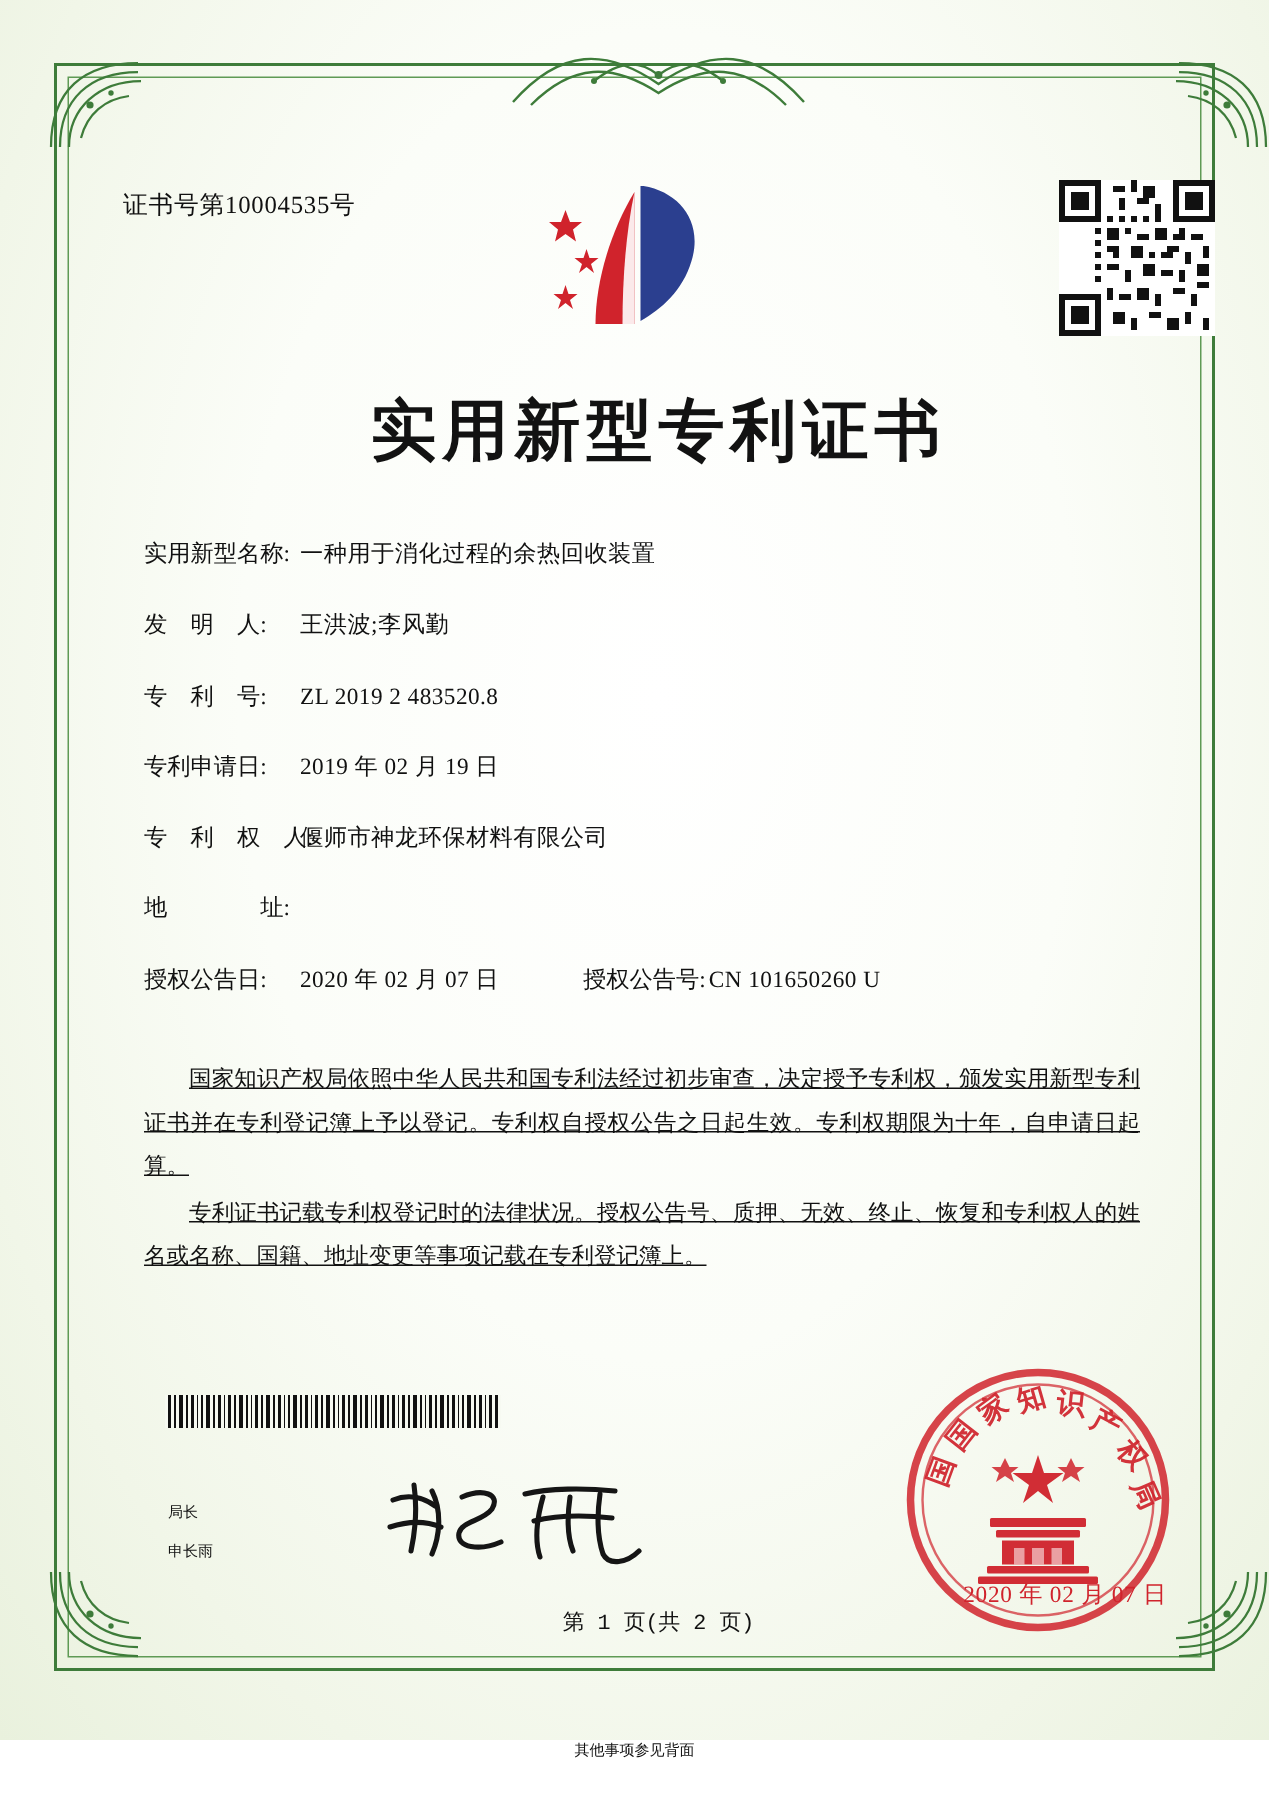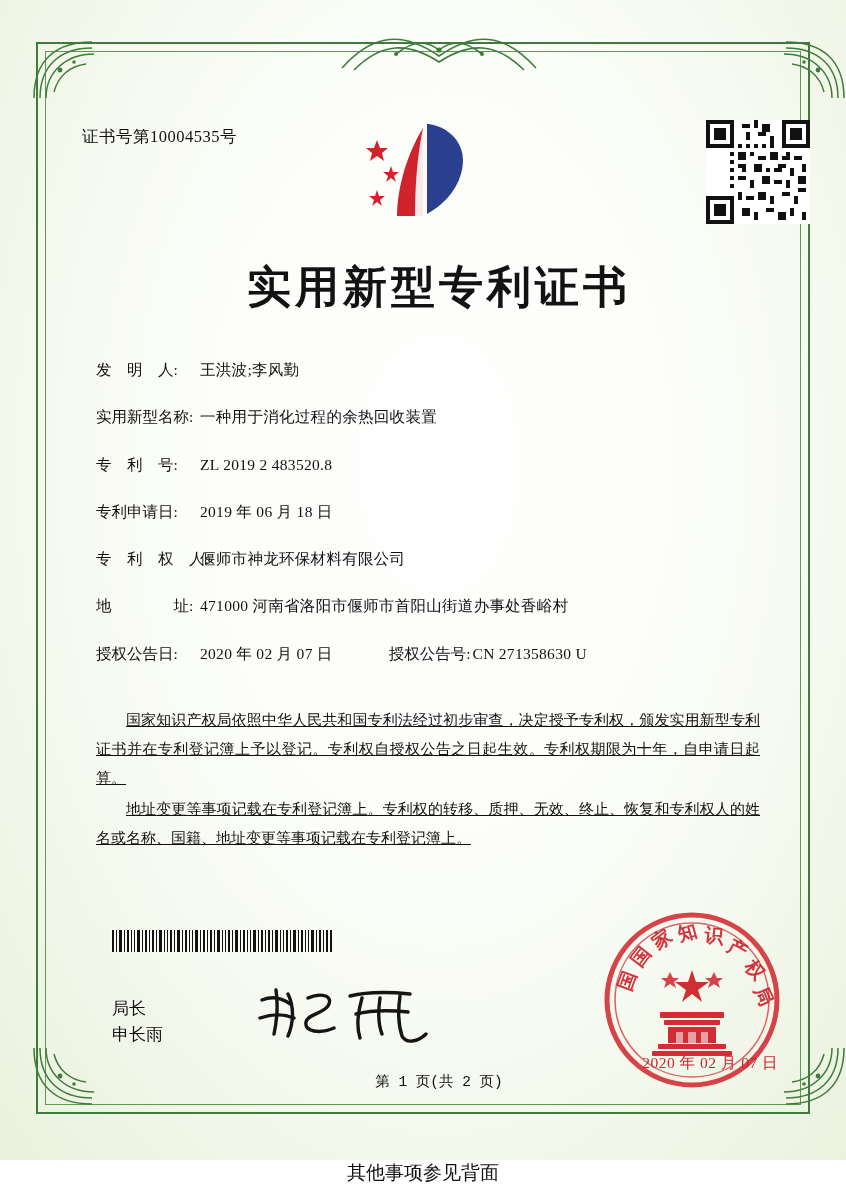--- a/index.html
+++ b/index.html
@@ -160,21 +160,21 @@
     top: 930px;
     width: 224px;
     height: 22px;
   }
 
   
   .sig-labels {
     position: absolute;
     left: 112px;
     top: 996px;
-    font-size: 17px;
+    font-size: 10px;
     line-height: 26px;
     color: #111;
   }
   .signature {
     position: absolute;
     left: 250px;
     top: 980px;
     width: 200px;
     height: 70px;
   }
@@ -205,21 +205,21 @@
     text-align: center;
     font-size: 14.5px;
     color: #111;
     font-family: Liberation Mono, monospace;
   }
   .back-note {
     position: absolute;
     left: 0; right: 0;
     top: 1160px;
     text-align: center;
-    font-size: 19px;
+    font-size: 10px;
     color: #111;
   }
 </style>
 </head>
 <body>
 
 <div class="certificate">
 
   <div class="frame-outer"></div>
   <div class="frame-inner"></div>
@@ -391,62 +391,61 @@
           <rect x="17" y="12" width="2" height="1"></rect>
       </g>
     </svg>
   </div>
 
   <div class="title">实用新型专利证书</div>
 
   <div class="fields">
 
     <div class="field-row">
+      <div class="field-label">实用新型名称:</div>
+      <div class="field-value">一种用于消化过程的余热回收装置</div>
+    </div>
+
+    <div class="field-row">
       <div class="field-label">发　明　人:</div>
       <div class="field-value">王洪波;李风勤</div>
-    </div>
-
-    <div class="field-row">
-      <div class="field-label">实用新型名称:</div>
-      <div class="field-value">一种用于消化过程的余热回收装置</div>
     </div>
 
     <div class="field-row">
       <div class="field-label">专　利　号:</div>
       <div class="field-value">ZL 2019 2 483520.8</div>
     </div>
 
     <div class="field-row">
       <div class="field-label">专利申请日:</div>
-      <div class="field-value">2019 年 06 月 18 日</div>
+      <div class="field-value">2019 年 02 月 19 日</div>
     </div>
 
     <div class="field-row">
       <div class="field-label">专　利　权　人:</div>
       <div class="field-value">偃师市神龙环保材料有限公司</div>
     </div>
 
     <div class="field-row">
       <div class="field-label">地　　　　址:</div>
-      <div class="field-value">471000 河南省洛阳市偃师市首阳山街道办事处香峪村</div>
     </div>
 
     <div class="field-row dual">
       <div class="field-label">授权公告日:</div>
       <div class="field-value">2020 年 02 月 07 日</div>
       <span class="field-sep"></span>
       <div class="field-label2">授权公告号:</div>
-      <div class="field-value">CN 271358630 U</div>
+      <div class="field-value">CN 101650260 U</div>
     </div>
 
   </div>
 
   <div class="paragraphs">
     <p>国家知识产权局依照中华人民共和国专利法经过初步审查，决定授予专利权，颁发实用新型专利证书并在专利登记簿上予以登记。专利权自授权公告之日起生效。专利权期限为十年，自申请日起算。</p>
-    <p>地址变更等事项记载在专利登记簿上。专利权的转移、质押、无效、终止、恢复和专利权人的姓名或名称、国籍、地址变更等事项记载在专利登记簿上。</p>
+    <p>专利证书记载专利权登记时的法律状况。授权公告号、质押、无效、终止、恢复和专利权人的姓名或名称、国籍、地址变更等事项记载在专利登记簿上。</p>
   </div>
 
   <div class="barcode">
     <svg width="224" height="22" viewBox="0 0 224 22" shape-rendering="crispEdges">
       <rect width="224" height="22" fill="#f7faf2"></rect>
       <g fill="#111">
         <rect x="2" y="0" width="2" height="22"></rect>
           <rect x="6" y="0" width="1" height="22"></rect>
         <rect x="9" y="0" width="3" height="22"></rect>
           <rect x="14" y="0" width="1" height="22"></rect>

